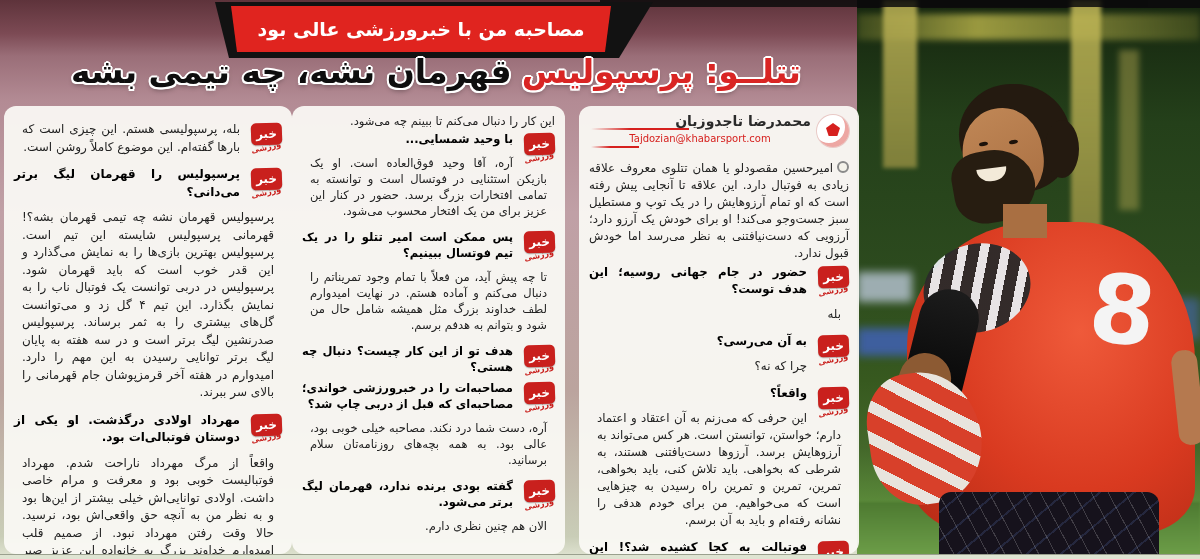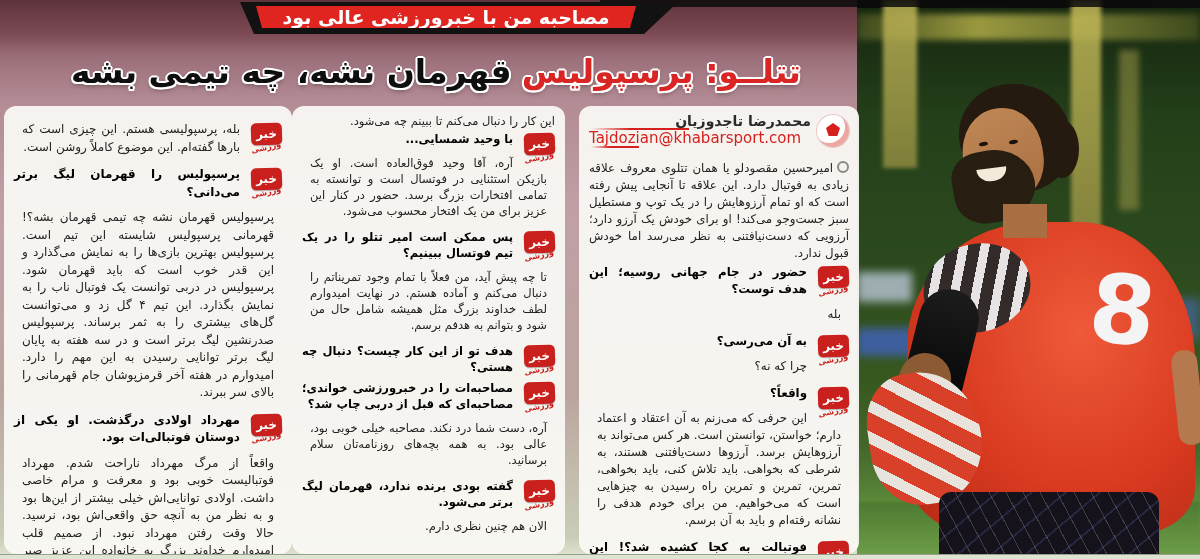--- a/index.html
+++ b/index.html
@@ -1,20 +1,20 @@
 <!DOCTYPE html>
 <html lang="fa"><head>
 <meta charset="utf-8">
 <style>
   html,body{margin:0;padding:0;background:#555;}
   .page{position:relative;width:1200px;height:559px;overflow:hidden;
         font-family:"DejaVu Sans",sans-serif;
         background:linear-gradient(180deg,#5e333b 0%,#7c4a54 6%,#9a6e78 10%,#b38b94 18%,#c0a0a6 38%,#bba49e 70%,#c9cdb7 96%,#e2e6d4 100%);}
   
-  .ribbon{position:absolute;left:240px;top:2px;width:438px;height:32px;background:#121212;
+  .ribbon{position:absolute;left:215px;top:2px;width:438px;height:56px;background:#121212;
           clip-path:polygon(0 0,100% 0,calc(100% - 34px) 100%,14px 100%);}
   .ribbon-red{position:absolute;left:16px;top:4px;right:42px;bottom:6px;background:#e0241f;
           display:flex;align-items:center;justify-content:center;direction:rtl;
           clip-path:polygon(0 0,100% 0,calc(100% - 6px) 100%,6px 100%);}
   .ribbon-red span{color:#fff;font-weight:bold;font-size:19px;letter-spacing:0;}
   .top-dark-line{position:absolute;left:600px;top:0;width:548px;height:7px;background:rgba(12,12,12,.85);}
   
   .headline{position:absolute;left:0;top:44px;width:872px;height:54px;direction:rtl;
             display:flex;align-items:center;justify-content:center;gap:10px;white-space:nowrap;
             font-weight:bold;font-size:33px;}
@@ -42,21 +42,21 @@
              transform:rotate(-2deg);box-shadow:0 1px 1px rgba(0,0,0,.25);}
   .stamp-sub{position:absolute;bottom:0;right:1px;color:#c9201d;font-size:8px;font-weight:bold;
              transform:rotate(-12deg);white-space:nowrap;}
   
   .byline{position:relative;height:44px;margin-bottom:3px;}
   .ball{position:absolute;right:0;top:2px;width:32px;height:32px;border-radius:50%;background:#fff;
         box-shadow:inset -4px -4px 0 rgba(214,60,50,.45),0 0 0 1px #e9c9c6;}
   .ball::before{content:"";position:absolute;left:9px;top:8px;width:14px;height:13px;background:#d6201e;
         clip-path:polygon(50% 0,100% 38%,81% 100%,19% 100%,0 38%);}
   .byline-name{font-weight:bold;font-size:14px;color:#2a2a2a;text-align:right;padding-right:38px;}
-  .byline-email{font-size:15px;color:#d6201e;text-align:left;padding-right:38px;direction:ltr;}
+  .byline-email{font-size:10px;color:#d6201e;text-align:center;padding-right:38px;direction:ltr;}
   .red-rule{position:absolute;height:2px;background:linear-gradient(270deg,#d6201e 60%,rgba(214,32,30,0));}
   .rule1{top:15px;left:2px;right:160px;}
   .rule2{top:33px;left:2px;right:210px;}
   .ring{display:inline-block;width:8px;height:8px;border:2px solid #8a8a8a;border-radius:50%;
         margin-left:4px;vertical-align:-1px;background:#f4f2ea;}
   
   .photo{position:absolute;left:857px;top:0;width:343px;height:559px;overflow:hidden;
          background:linear-gradient(180deg,#15250f 0%,#24401a 22%,#2c4a1e 48%,#37591f 68%,#43672a 80%,#5b8a3a 90%,#6f9c49 100%);}
   .photo div{position:absolute;}
   .ph-topbar{left:0;top:0;width:100%;height:8px;background:#0c0c0c;}

